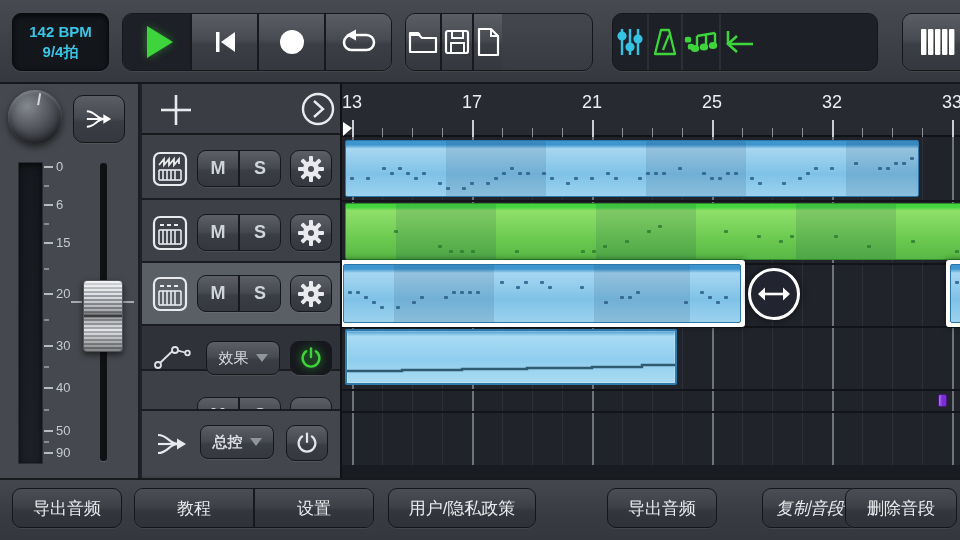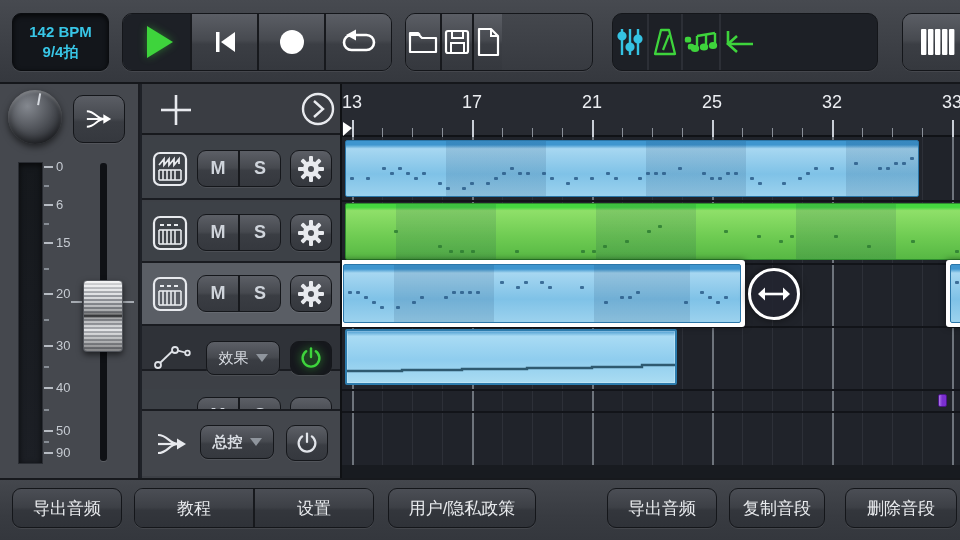--- a/index.html
+++ b/index.html
@@ -659,16 +659,16 @@
     </div>
 
   <div class="bottombar">
     <div class="bbtn" style="left:12px;width:110px;">导出音频</div>
     <div class="bgroup" style="left:134px;width:240px;">
       <div class="bseg">教程</div>
       <div class="bseg">设置</div>
     </div>
     <div class="bbtn" style="left:388px;width:148px;">用户/隐私政策</div>
     <div class="bbtn" style="left:607px;width:110px;">导出音频</div>
-    <div class="bbtn" style="left:729px;width:96px;">复制音段</div>
+    <div class="bbtn" style="left:762px;width:96px;font-style:italic;">复制音段</div>
     <div class="bbtn" style="left:845px;width:112px;">删除音段</div>
   </div>
 </div>
 
 </body></html>

